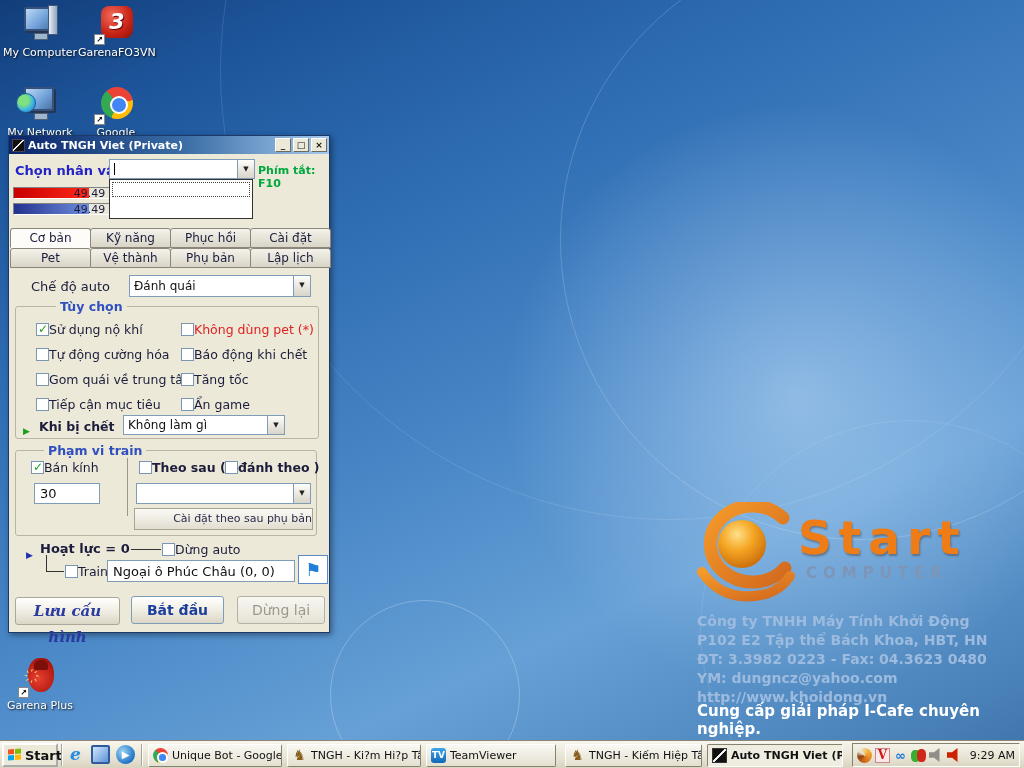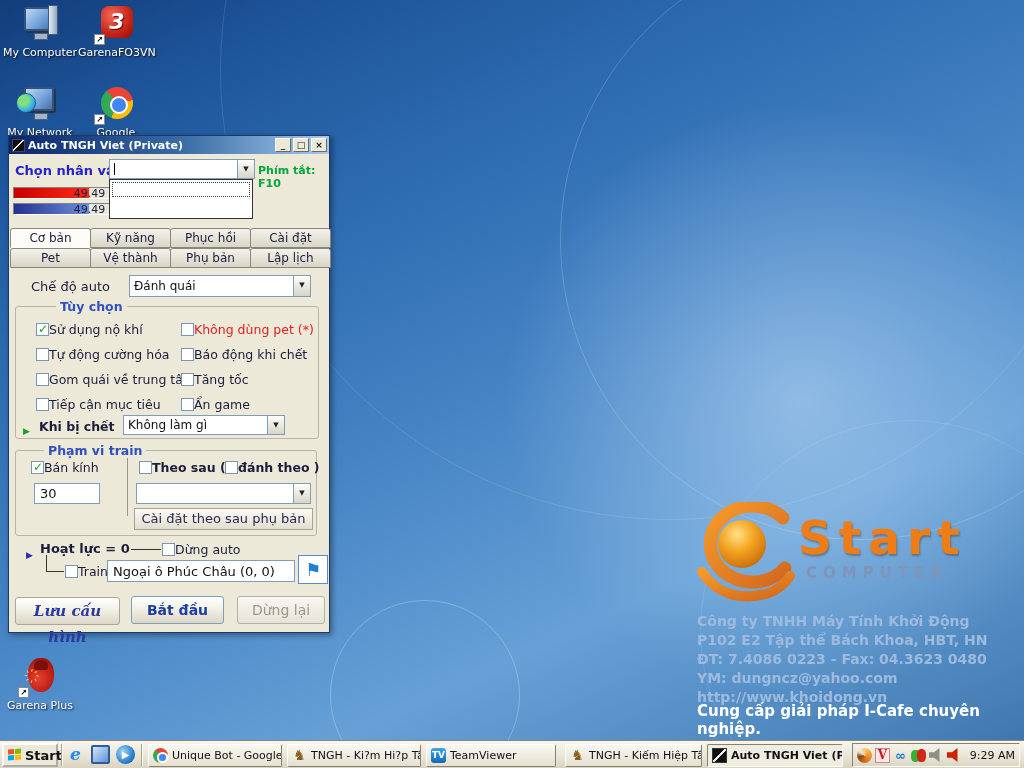--- a/index.html
+++ b/index.html
@@ -96,21 +96,21 @@
   #mode-label { position:absolute; left:22px; top:143px; font-size:13px; color:#1c1c3c; }
   #mode-combo { left:120px; top:139px; width:182px; height:22px; }
 
   #radius-opt { left:22px; top:324px; font-weight:normal; }
   #range-divider { position:absolute; left:118px; top:322px; width:1px; height:58px; background:#9a968a; }
   #follow-opt1 { left:130px; top:324px; font-weight:bold; }
   #follow-opt2 { left:216px; top:324px; font-weight:bold; }
   .tinput { position:absolute; background:#fff; border:1px solid #7f9db9; font-size:13px; color:#111; padding-left:5px; font-family:"DejaVu Sans","Liberation Sans",sans-serif; }
   #radius-input { left:25px; top:347px; width:66px; height:21px; }
   #follow-combo { left:127px; top:347px; width:175px; height:21px; }
-  #dungeon-btn { position:absolute; left:125px; top:372px; width:179px; height:22px; background:linear-gradient(#fbfaf6,#e2ddd0); border:1px solid #a8a494; font-size:13px; color:#2a2a4a; text-align:center; line-height:20px; }
+  #dungeon-btn { position:absolute; left:125px; top:372px; width:179px; height:22px; background:linear-gradient(#fbfaf6,#e2ddd0); border:1px solid #a8a494; font-size:11px; color:#2a2a4a; text-align:right; line-height:20px; }
 
   #stamina-arrow { position:absolute; left:17px; top:407px; }
   #stamina-label { position:absolute; left:31px; top:405px; font-size:13px; font-weight:bold; color:#1c1c3c; }
   #stamina-line { position:absolute; left:122px; top:413px; width:30px; height:1px; background:#333; }
   #stopauto-opt { left:153px; top:406px; }
   #train-connector-v { position:absolute; left:37px; top:419px; width:1px; height:16px; background:#333; }
   #train-connector-h { position:absolute; left:37px; top:435px; width:18px; height:1px; background:#333; }
   #train-opt { left:56px; top:428px; }
   #train-input { left:98px; top:424px; width:188px; height:22px; }
   #flag-btn { position:absolute; left:289px; top:419px; width:30px; height:29px; background:#fff; border:1px solid #5a8ac8; text-align:center; }
@@ -216,21 +216,21 @@
         <path d="M 97,16 A 42,38 0 1 0 99,66" fill="none" stroke="url(#gswirl)" stroke-width="13" stroke-linecap="round"></path>
         <path d="M 16,70 Q 38,102 80,92 Q 96,87 104,74" fill="none" stroke="url(#gswirl)" stroke-width="10" stroke-linecap="round"></path>
         <circle cx="56" cy="42" r="24" fill="url(#gball)"></circle>
       </svg>
       <div id="logo-word">Start</div>
       <div id="logo-sub">COMPUTER</div>
     </div>
     <div id="company-block">
       <div>Công ty TNHH Máy Tính Khởi Động</div>
       <div>P102 E2 Tập thể Bách Khoa, HBT, HN</div>
-      <div>ĐT: 7.4086 0223 - Fax: 04.3623 0480</div>
+      <div>ĐT: 3.3982 0223 - Fax: 04.3623 0480</div>
       <div>YM: dungncz@yahoo.com</div>
       <div>http://www.khoidong.vn</div>
     </div>
     <div id="tagline">Cung cấp giải pháp I-Cafe chuyên nghiệp.</div>
   </div>
 
   <div id="appwin">
     <div id="titlebar">
       <span id="title-icon"></span>
       <span id="title-text">Auto TNGH Viet (Private)</span>

